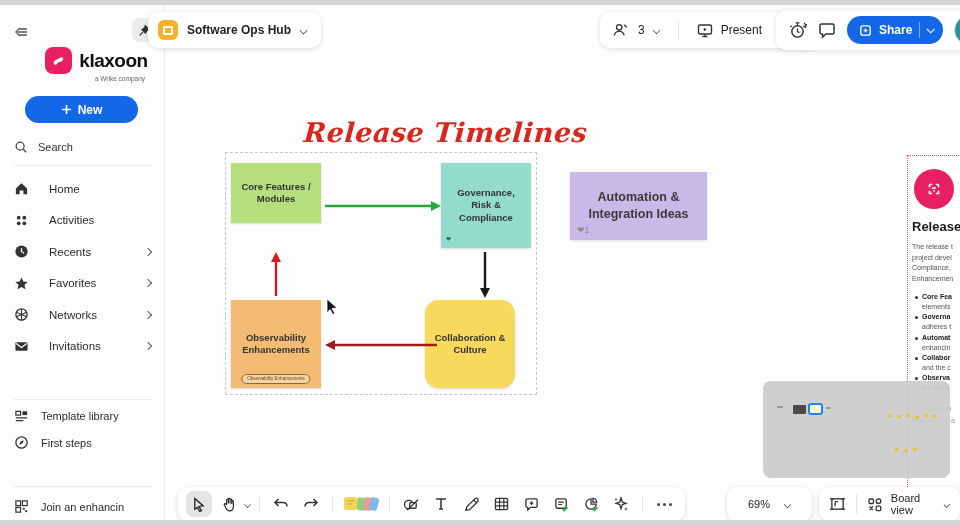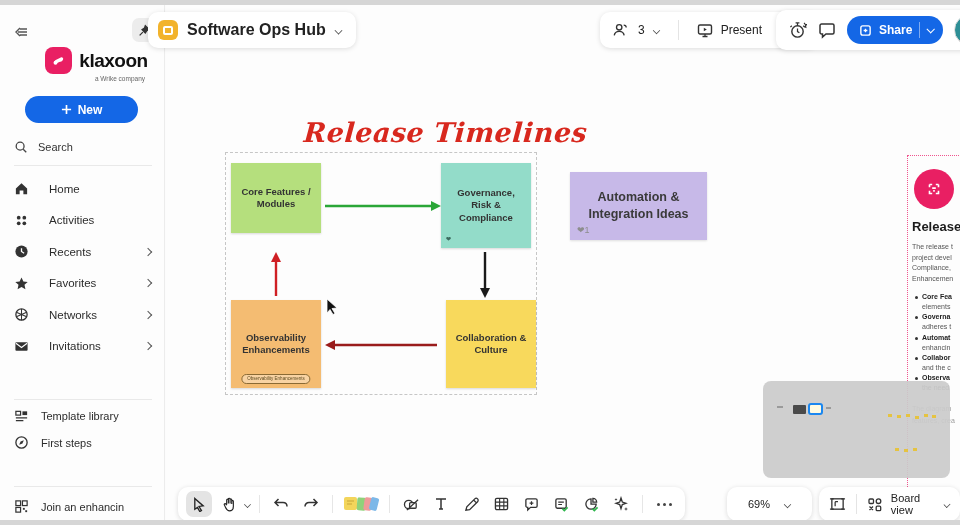--- a/index.html
+++ b/index.html
@@ -43,21 +43,21 @@
   .chev-d { width:7px; height:7px; border-right:1.5px solid #444; border-bottom:1.5px solid #444;
             transform:rotate(45deg) translateY(-2px); }
 
   
   .tab-pill { position:absolute; left:148px; top:12px; height:36px; background:#fff; border-radius:10px;
               box-shadow:0 1px 5px rgba(0,0,0,0.13); display:flex; align-items:center; gap:9px;
               padding:0 14px 0 10px; z-index:45; cursor:pointer; }
   .tab-icon { width:20px; height:20px; border-radius:6px; background:var(--tab-icon-bg);
               display:flex; align-items:center; justify-content:center; }
   .tab-icon .inner { width:10px; height:9px; border:2px solid #fff; border-radius:2px; }
-  .tab-label { font-size:16px; font-weight:bold; color:#222; }
+  .tab-label { font-size:12px; font-weight:bold; color:#222; }
 
   .hdr-pill { position:absolute; top:12px; height:36px; background:#fff; border-radius:10px;
               box-shadow:0 1px 5px rgba(0,0,0,0.13); display:flex; align-items:center; z-index:45; }
   .pill-users { left:600px; padding:0 12px; gap:8px; }
   .pill-tools { left:776px; top:10px; height:40px; padding:0 6px 0 12px; gap:11px; }
   .hd-sep { width:1px; height:20px; background:#e4e4e4; margin:0 10px; }
   .hd-count { font-size:12px; color:#222; }
   .hd-label { font-size:12px; color:#222; }
   .icon-btn { display:flex; align-items:center; justify-content:center; cursor:pointer; }
   .share-btn { height:28px; background:var(--accent-blue); border:none; border-radius:14px; color:#fff;
@@ -73,24 +73,24 @@
   
   .canvas { position:absolute; left:166px; top:5px; width:794px; height:515px; background:#fdfdfd; z-index:10; }
   .board-title { position:absolute; left:138px; top:112px; font-family:"DejaVu Serif", serif;
                  font-style:italic; font-weight:bold; font-size:27px; color:var(--title-red);
                  transform:skewX(-4deg); letter-spacing:0.5px; }
   .frame { position:absolute; left:59px; top:147px; width:312px; height:243px;
            border:1px dashed #c6c6c6; }
   .fbox { position:absolute; width:90px; display:flex; align-items:center; justify-content:center;
           text-align:center; font-size:9.5px; font-weight:bold; color:#333; line-height:1.3;
           padding:6px; box-shadow:0 1px 2px rgba(0,0,0,0.15); cursor:pointer; }
-  .fbox.core   { left:65px;  top:158px; height:70px; background:var(--box-core); }
+  .fbox.core   { left:65px;  top:158px; height:60px; background:var(--box-core); }
   .fbox.gov    { left:275px; top:158px; height:85px; background:var(--box-governance); }
   .fbox.obs    { left:65px;  top:295px; height:88px; background:var(--box-observability); }
-  .fbox.collab { left:280px; top:295px; height:88px; background:var(--box-collaboration); }
+  .fbox.collab { left:259px; top:295px; height:88px; background:var(--box-collaboration);border-radius:14px; }
   .fbox .mini-heart { position:absolute; left:5px; bottom:4px; font-size:6px; color:#3c6b5f; }
   .obs-tag { position:absolute; left:50%; transform:translateX(-50%); bottom:4px; white-space:nowrap;
              border:1px solid #8a6a34; border-radius:6px; padding:1px 5px; font-size:4.5px;
              font-weight:normal; color:#5d4a20; background:rgba(255,255,255,0.35); }
   .auto-card { position:absolute; left:404px; top:167px; width:137px; height:68px;
                background:var(--card-automation); box-shadow:0 1px 2px rgba(0,0,0,0.12);
                display:flex; align-items:center; justify-content:center; text-align:center;
                font-size:12.5px; font-weight:bold; color:#3a3a3a; line-height:1.35; padding:6px;
                cursor:pointer; }
   .auto-likes { position:absolute; left:7px; bottom:4px; font-size:9px; color:#8d8d8d; font-weight:normal; }

